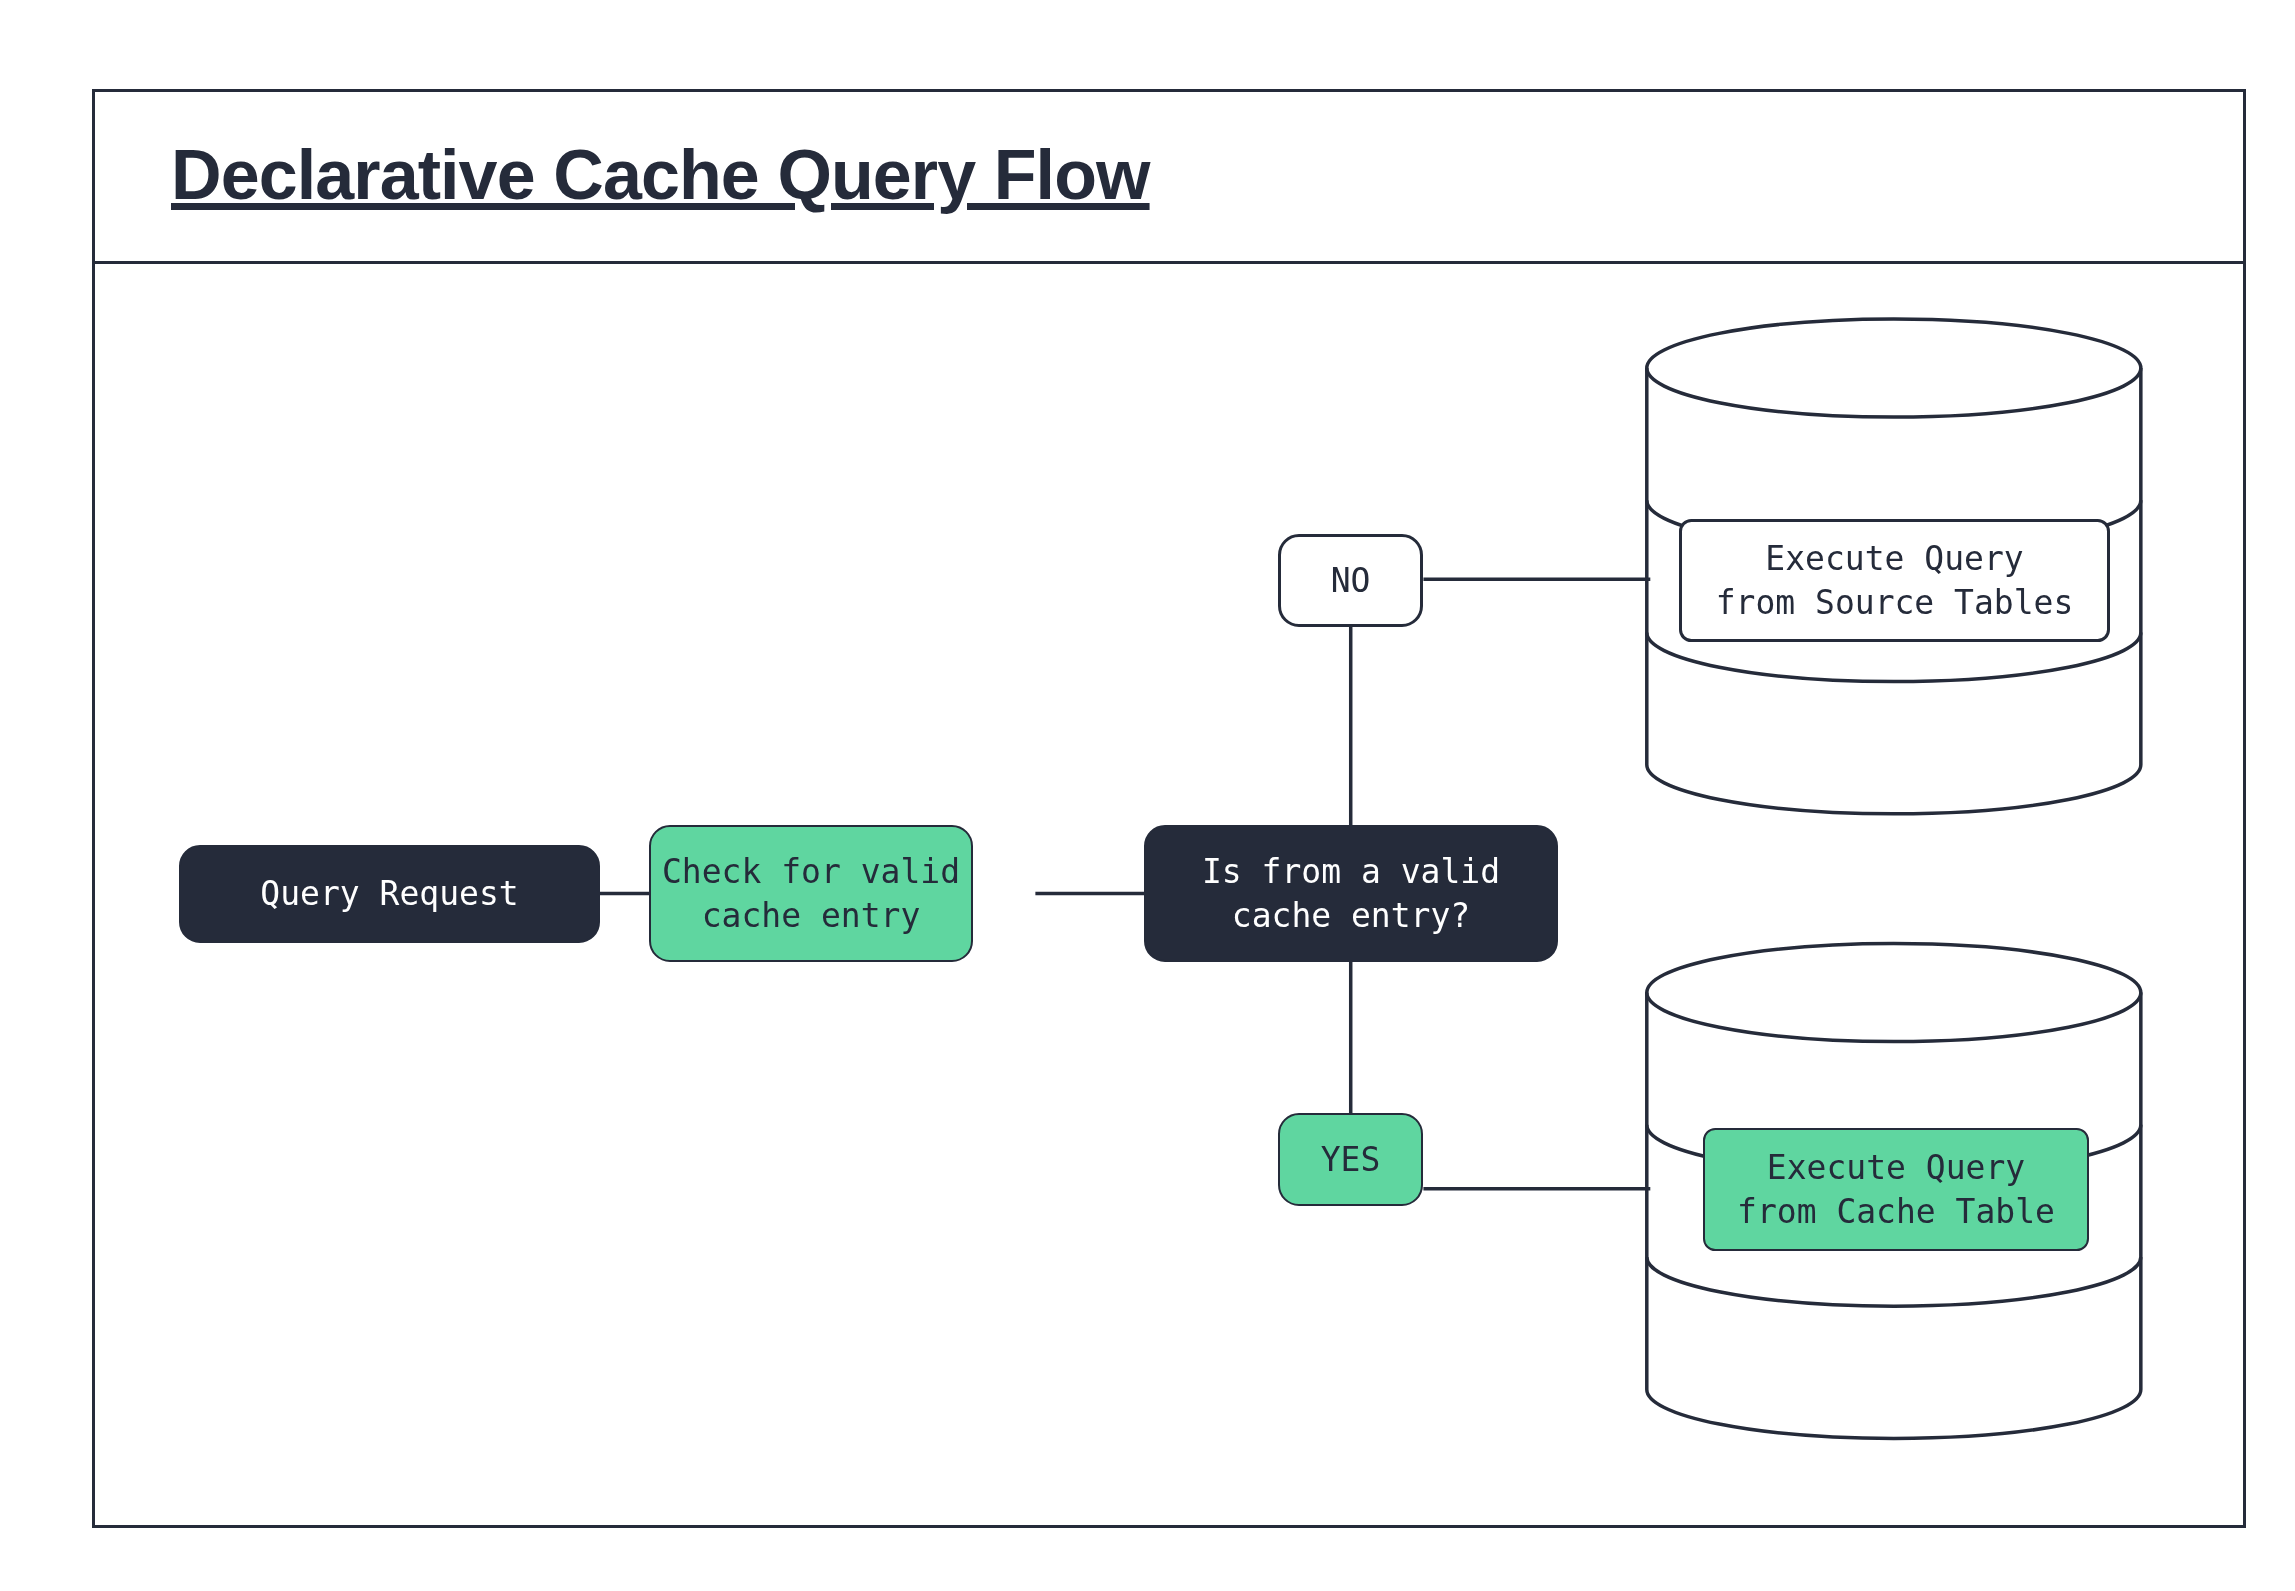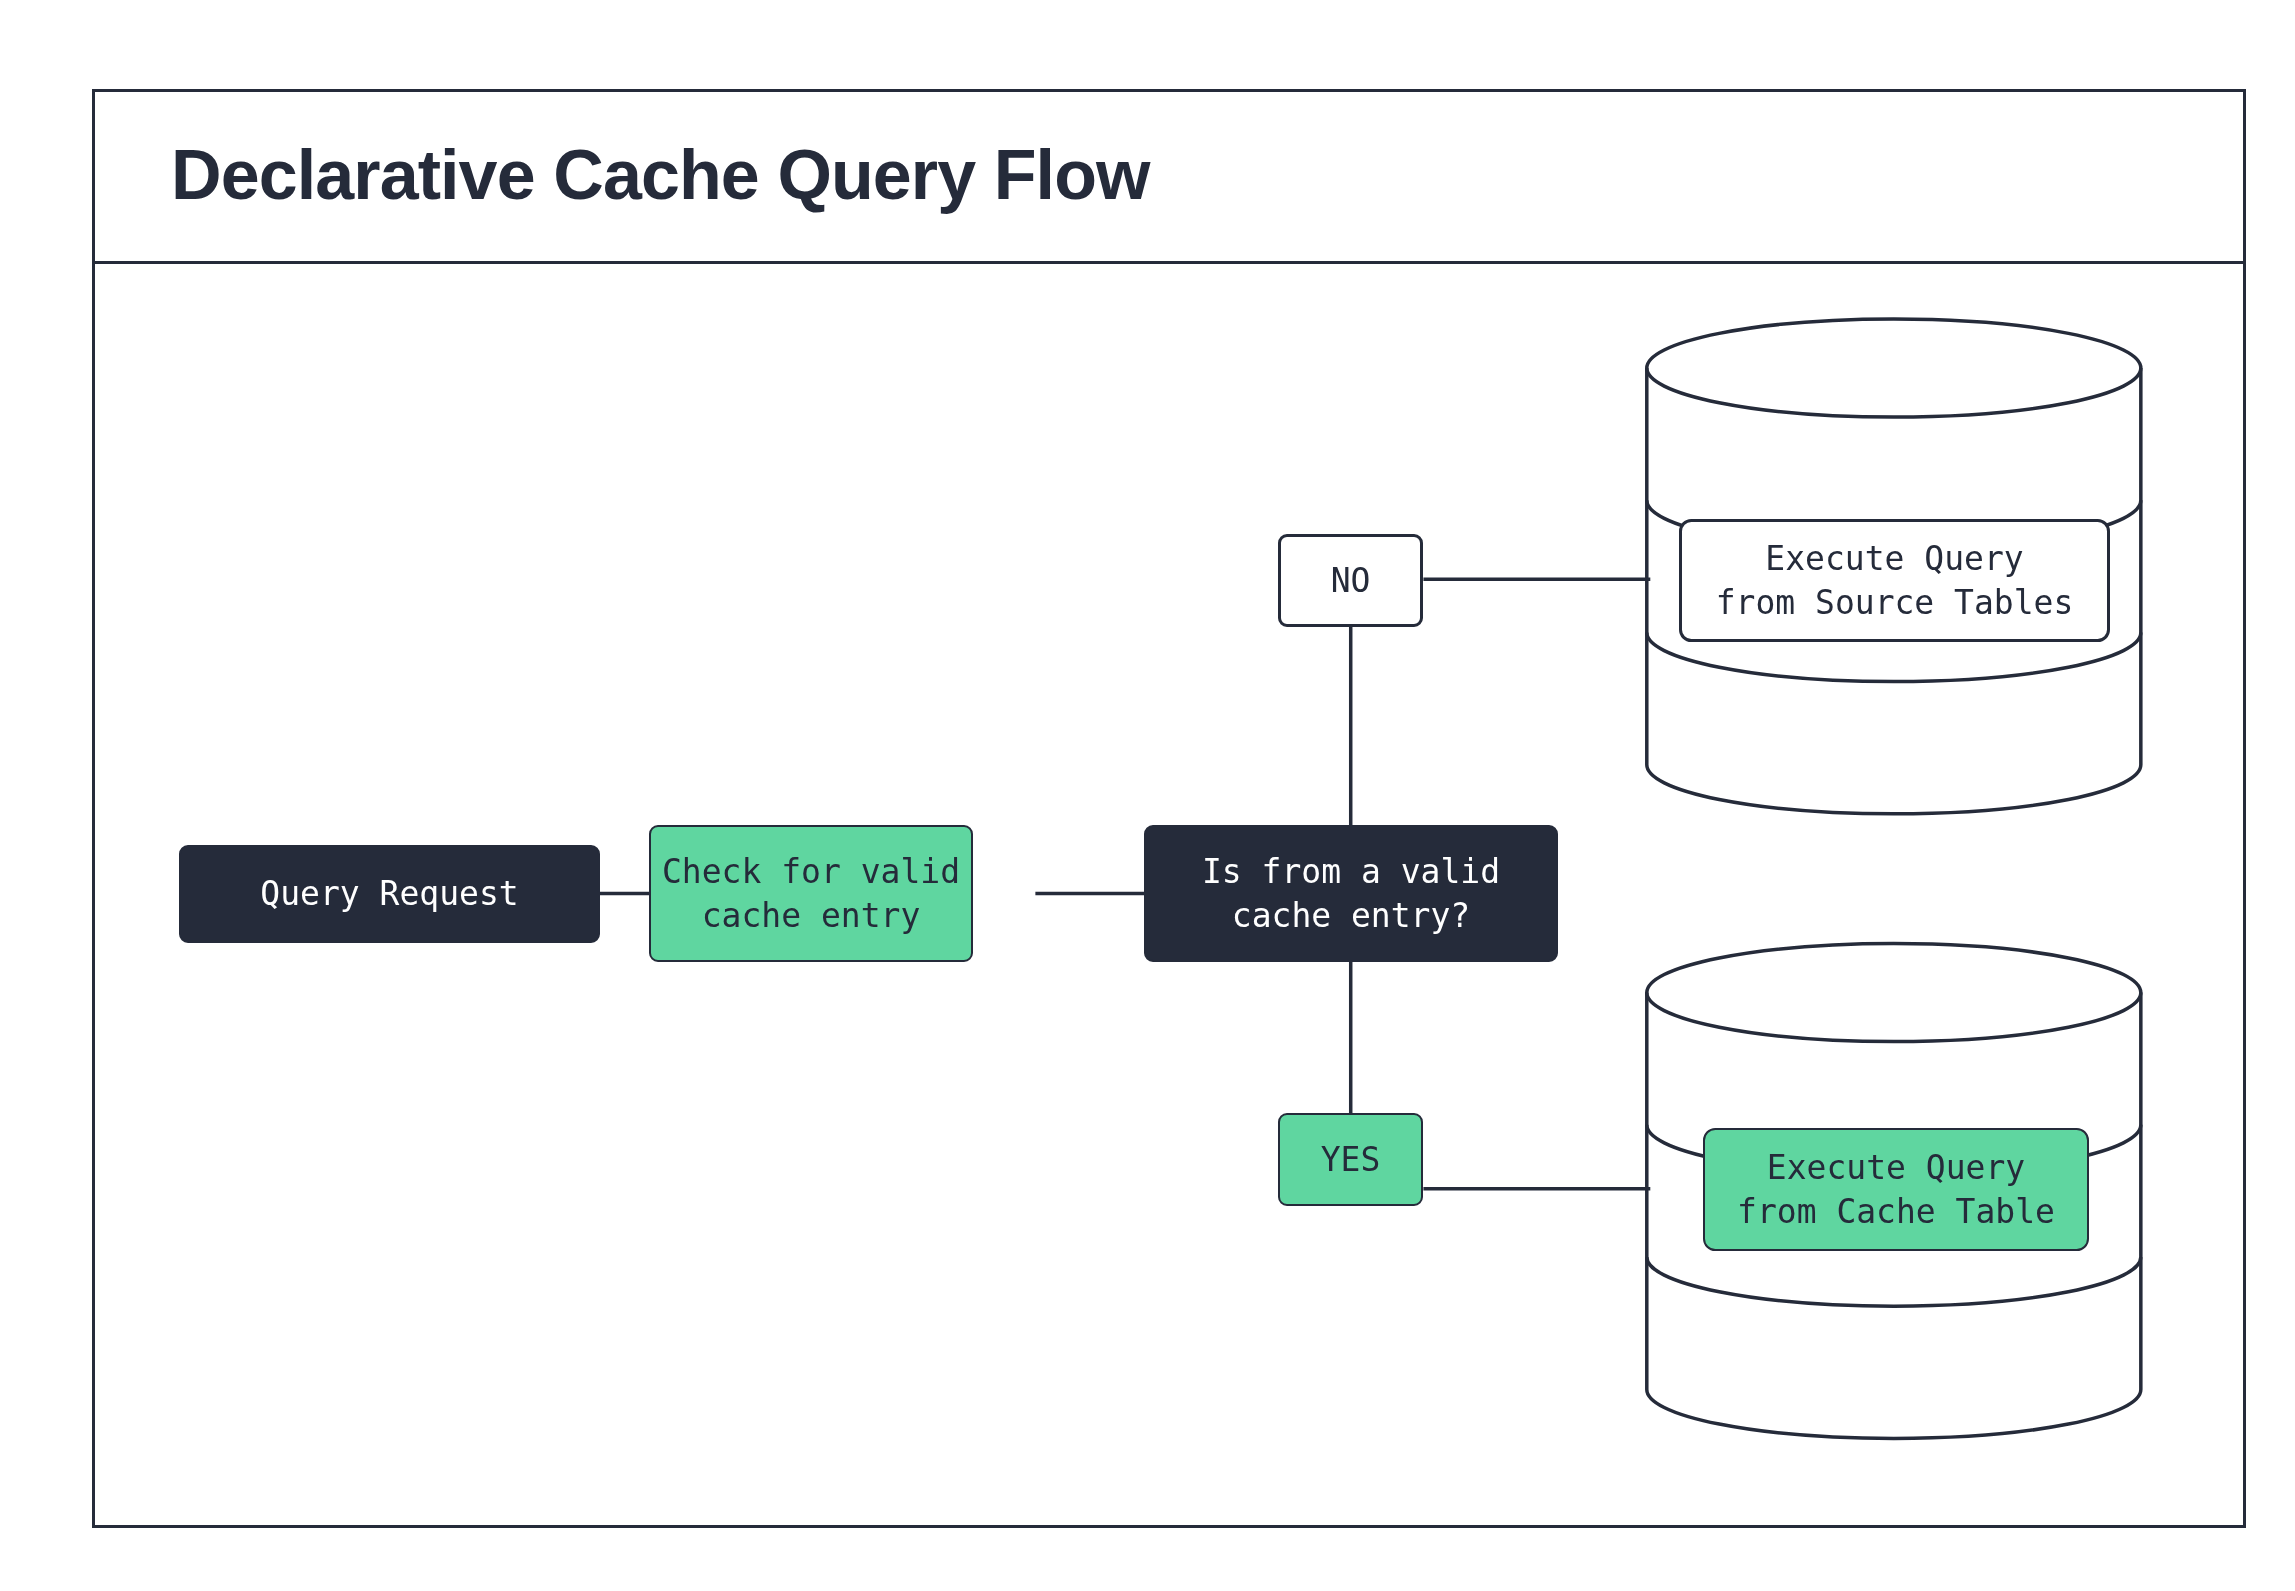--- a/index.html
+++ b/index.html
@@ -38,40 +38,41 @@
     display: flex;
     align-items: center;
   }
   .title {
     font-family: "Liberation Sans", sans-serif;
     font-weight: bold;
     font-size: 70px;
     color: #252b3a;
     padding-left: 79px;
     letter-spacing: -0.9px;
+    text-decoration: underline;
   }
   svg.overlay {
     position: absolute;
     left: 0;
     top: 0;
     width: 2295px;
     height: 1591px;
     pointer-events: none;
   }
   .node {
     position: absolute;
     box-sizing: border-box;
     display: flex;
     align-items: center;
     justify-content: center;
     text-align: center;
     font-size: 33px;
     line-height: 1.32;
     white-space: pre-line;
-    border-radius: 9px;
+    border-radius: 21px;
   }
   .node.dark {
     background: #252b3a;
     color: #ffffff;
     border: 2.6px solid #252b3a;
   }
   .node.green {
     background: #5fd6a0;
     color: #252b3a;
     border: 2.6px solid #252b3a;

